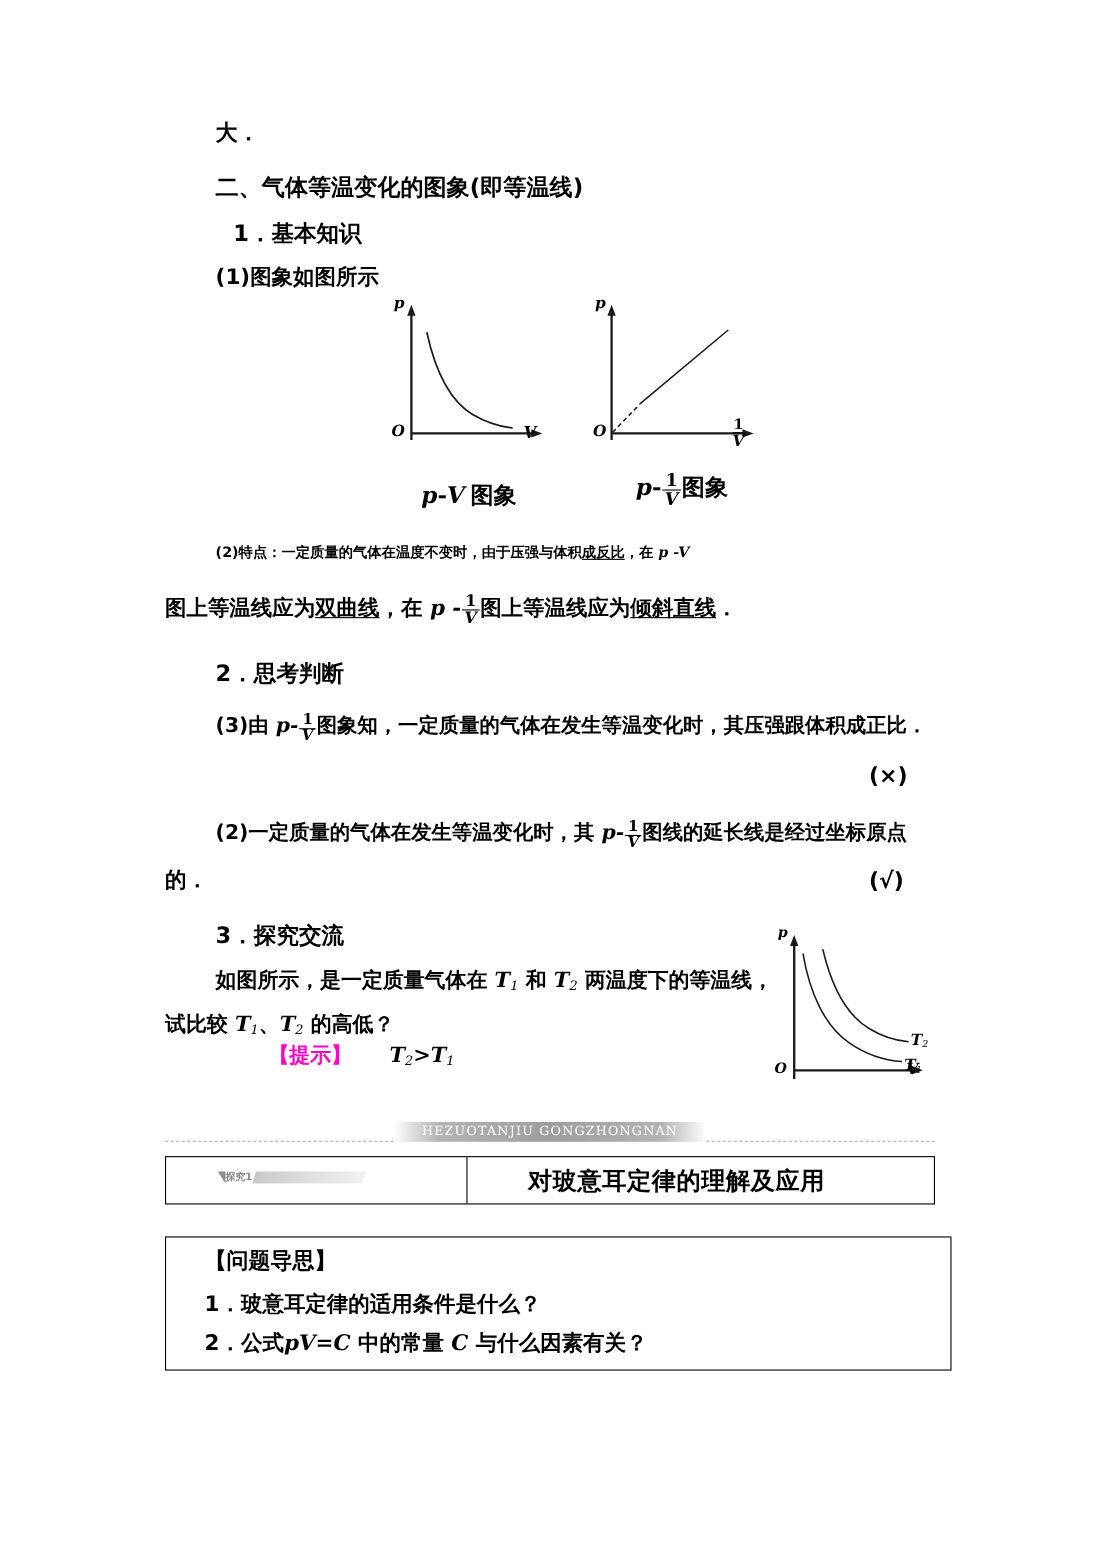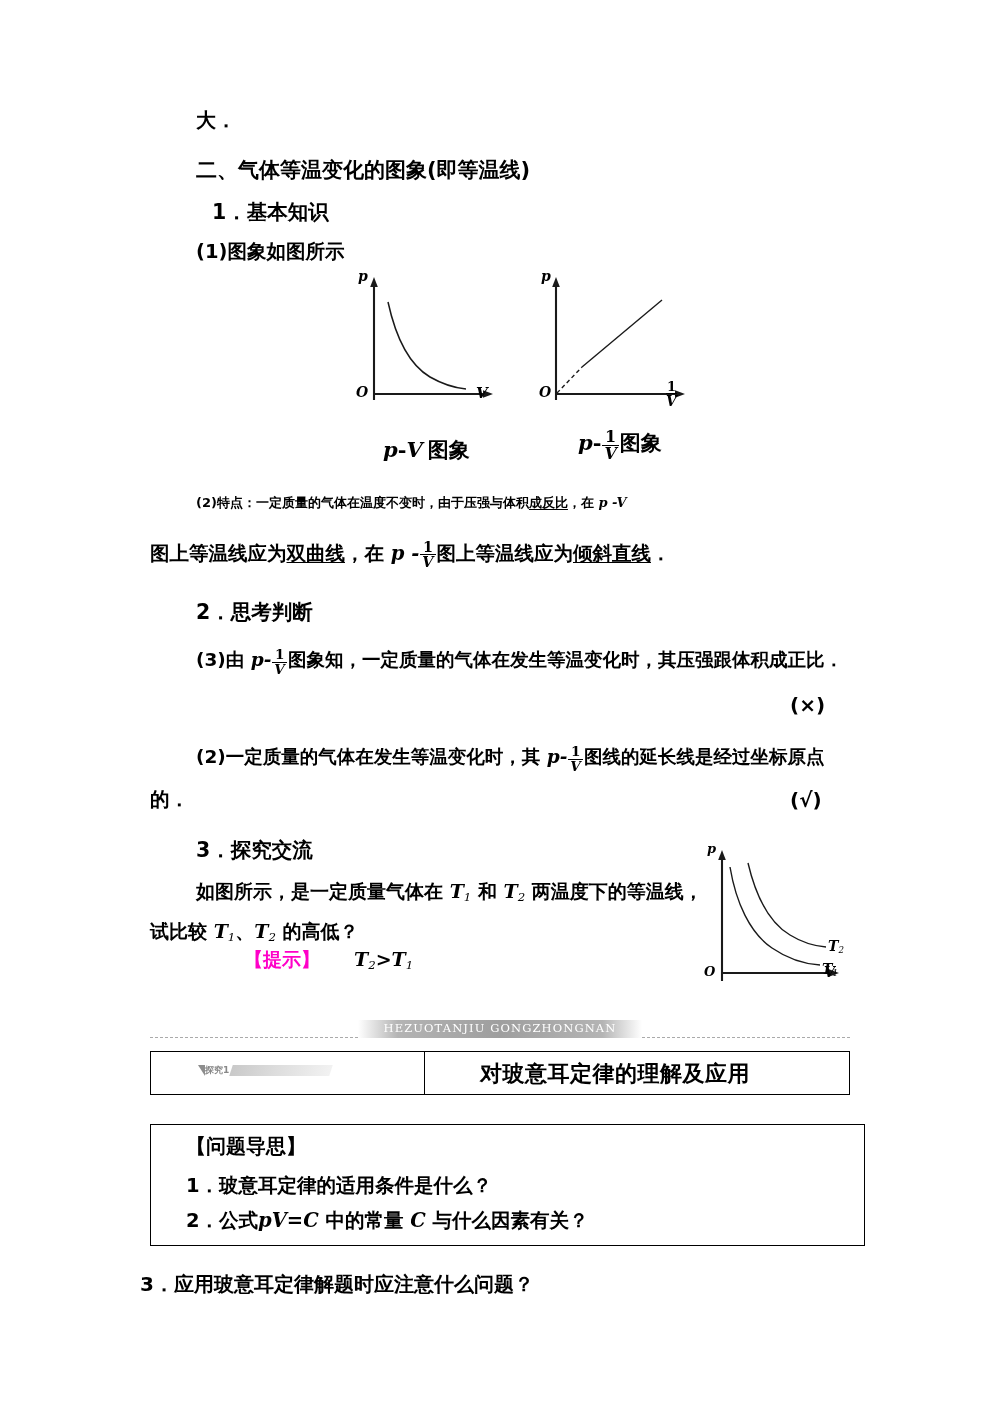--- a/index.html
+++ b/index.html
@@ -325,17 +325,14 @@
   <div class="abs line-txt cn-bold" style="left:186px; top:1134px; font-size:20px;">【问题导思】</div>
 
   <div class="abs line-txt" style="left:186px; top:1174px; font-size:19.5px;">
     <span class="cn-bold">1．</span><span class="cn-bold">玻意耳定律的适用条件是什么？</span>
   </div>
 
   <div class="abs line-txt" style="left:186px; top:1209px; font-size:19.5px;">
     <span class="cn-bold">2．</span><span class="cn-bold">公式</span><span class="ital">pV=C</span><span class="cn-bold"> 中的常量 </span><span class="ital">C</span><span class="cn-bold"> 与什么因素有关？</span>
   </div>
 
-  <div class="abs line-txt" style="left:140px; top:1272px; font-size:20px;">
-    <span class="cn-bold">3．</span><span class="cn-bold">应用玻意耳定律解题时应注意什么问题？</span>
-  </div>
 
 </div>
 
 </body></html>

